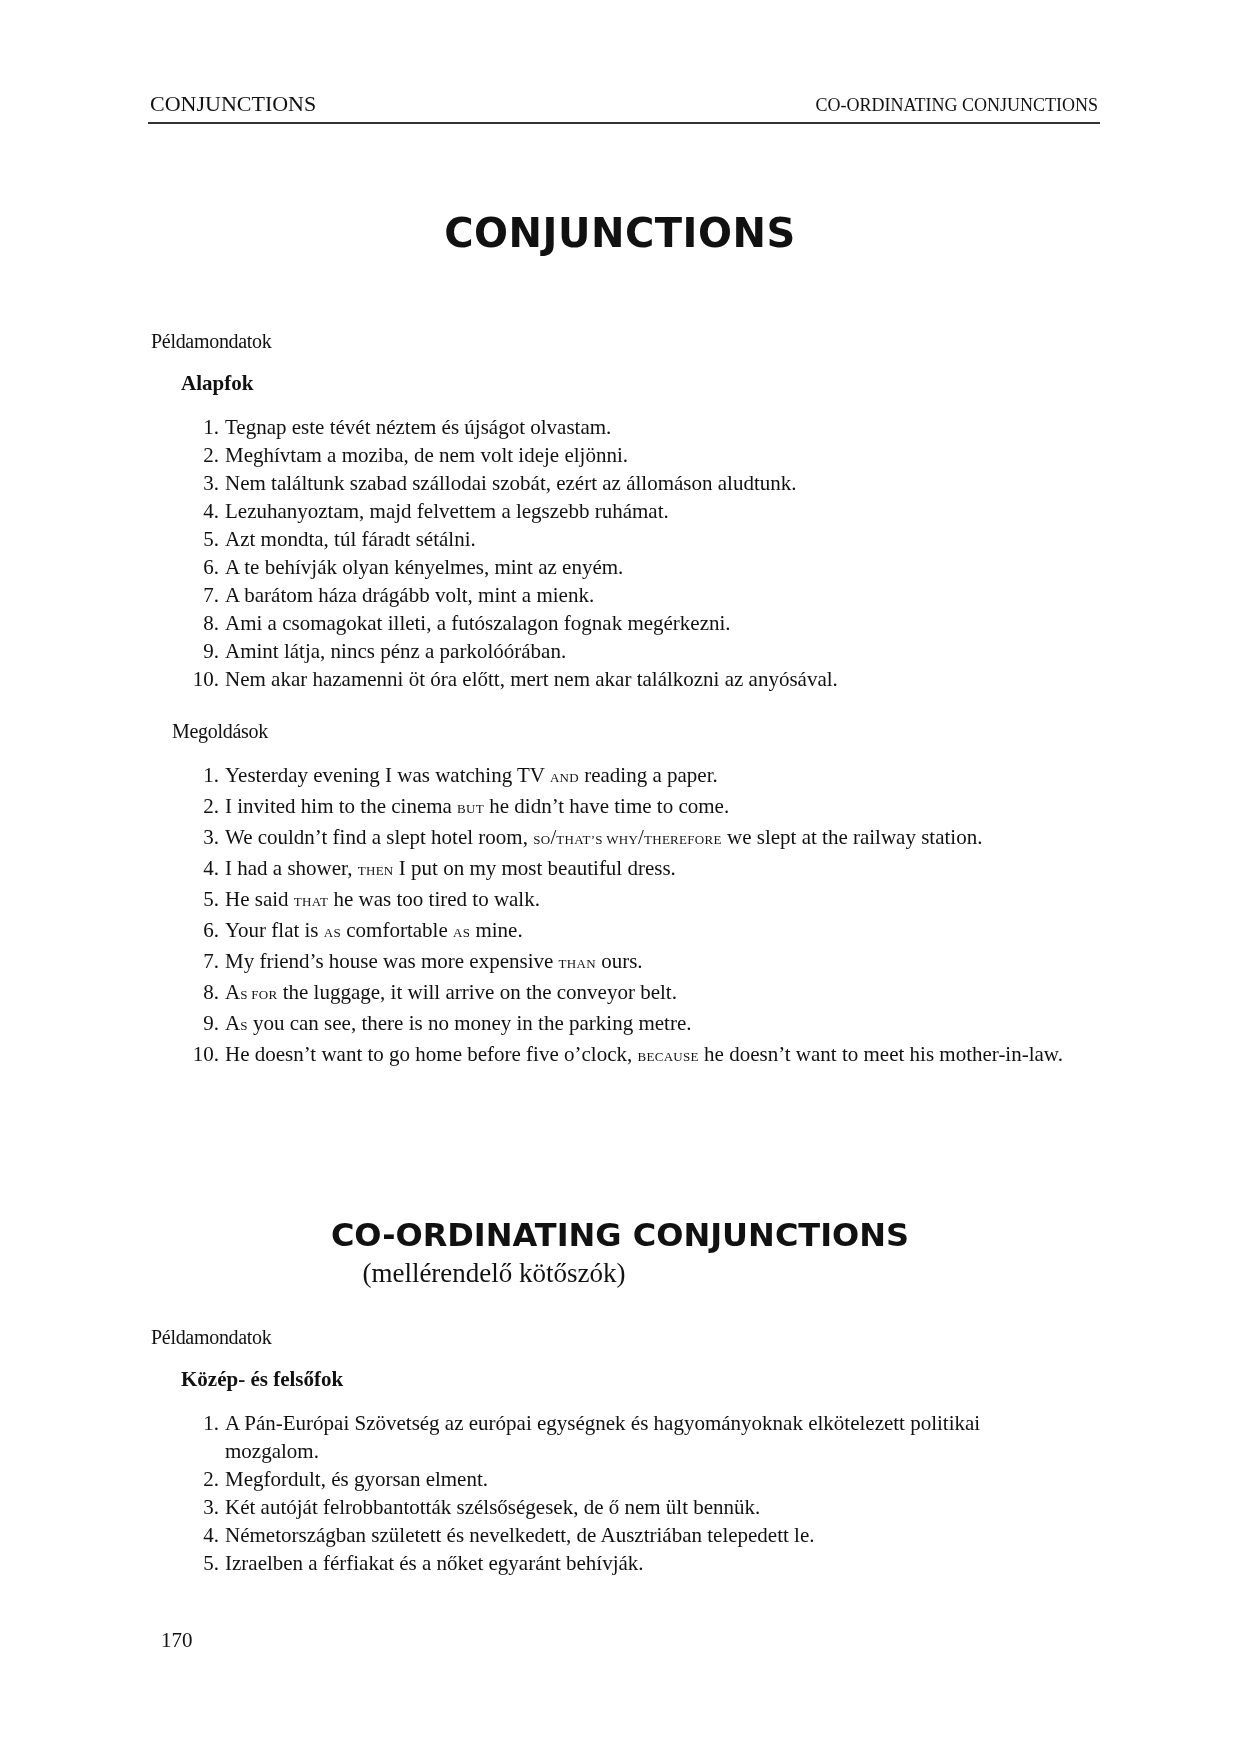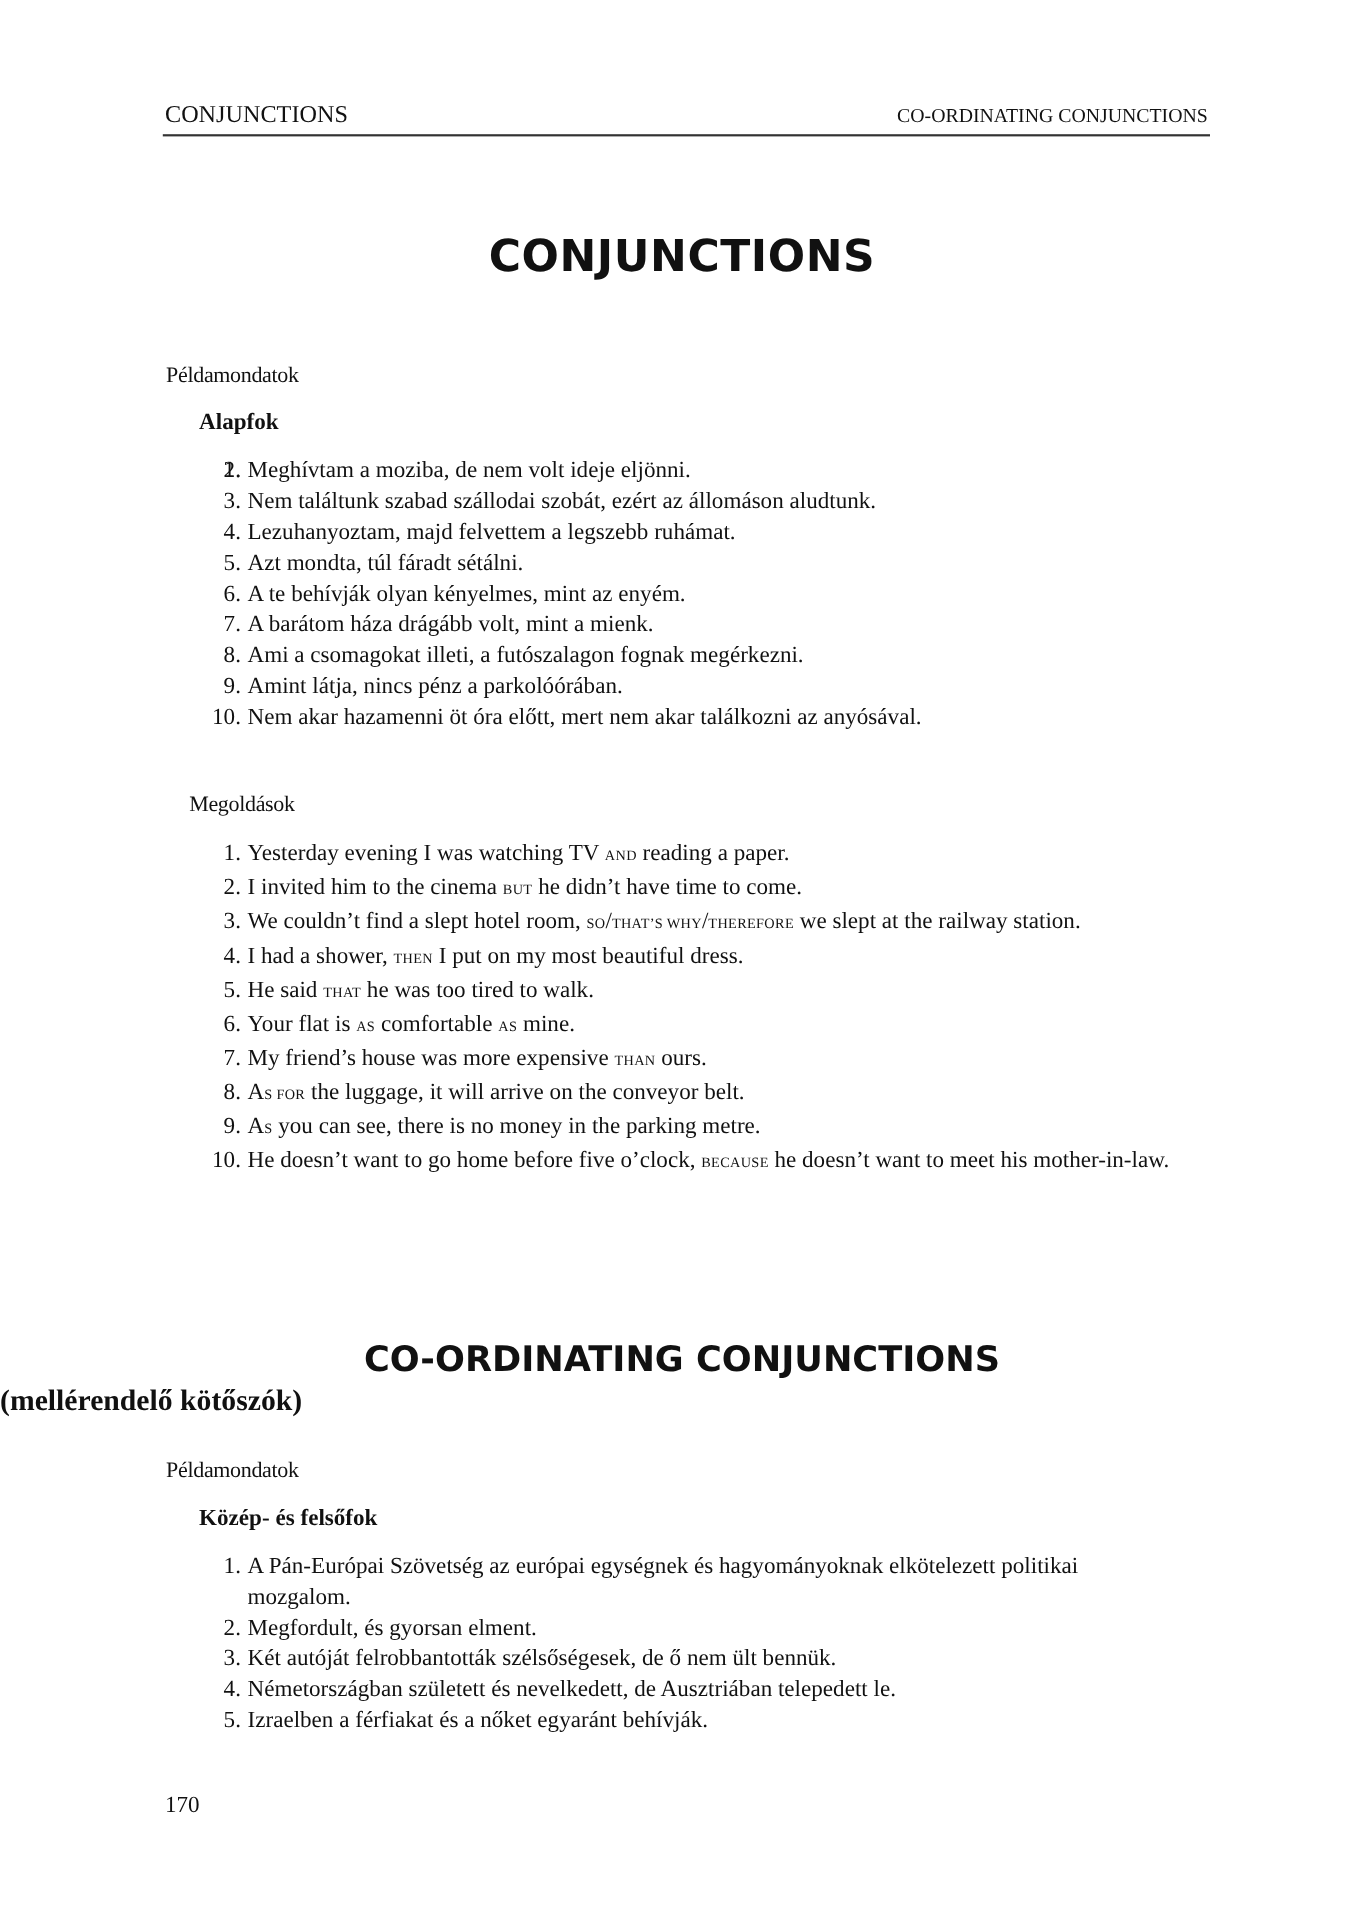--- a/index.html
+++ b/index.html
@@ -34,42 +34,42 @@
     }
     ol.items li { position: relative; padding-left: 44px; }
     ol.items li .num { position: absolute; left: 0; width: 38px; text-align: right; }
     .sc { font-size: 13px; letter-spacing: 0.3px; }
 
     .section-title {
       position: absolute; left: 0; width: 1240px; top: 1216px; text-align: center;
       font-family: "DejaVu Sans", sans-serif; font-weight: bold; font-size: 32px;
     }
     .section-subtitle {
-      position: absolute; left: 0; width: 988px; top: 1258px; 
-      font-family: "Liberation Serif", serif; font-size: 27px; font-weight: bold;
+      position: absolute; left: 0; width: 988px; top: 1258px; text-align: center;
+      font-family: "Liberation Serif", serif; font-size: 27px;
     }
     .page-number {
-      position: absolute; left: 150px; top: 1628px; font-size: 21px;
+      position: absolute; left: 161px; top: 1628px; font-size: 21px;
       font-family: "Liberation Serif", serif;
     }
   </style>
 </head>
 <body>
 
 <div class="running-head">
   <span class="rh-left">CONJUNCTIONS</span>
   <span class="rh-right">CO-ORDINATING CONJUNCTIONS</span>
 </div>
 
 <div class="main-title">CONJUNCTIONS</div>
 
 <div class="section-label" style="top:330px;">Példamondatok</div>
 <div class="sub-label" style="top:371px;text-align:center;">Alapfok</div>
 <ol class="items" style="top:413px;">
-    <li><span class="num">1.</span></li>
+    <li><span class="num">1.</span><span>Tegnap este tévét néztem és újságot olvastam.</span></li>
     <li><span class="num">2.</span><span>Meghívtam a moziba, de nem volt ideje eljönni.</span></li>
     <li><span class="num">3.</span><span>Nem találtunk szabad szállodai szobát, ezért az állomáson aludtunk.</span></li>
     <li><span class="num">4.</span><span>Lezuhanyoztam, majd felvettem a legszebb ruhámat.</span></li>
     <li><span class="num">5.</span><span>Azt mondta, túl fáradt sétálni.</span></li>
     <li><span class="num">6.</span><span>A te behívják olyan kényelmes, mint az enyém.</span></li>
     <li><span class="num">7.</span><span>A barátom háza drágább volt, mint a mienk.</span></li>
     <li><span class="num">8.</span><span>Ami a csomagokat illeti, a futószalagon fognak megérkezni.</span></li>
     <li><span class="num">9.</span><span>Amint látja, nincs pénz a parkolóórában.</span></li>
     <li><span class="num">10.</span><span>Nem akar hazamenni öt óra előtt, mert nem akar találkozni az anyósával.</span></li>
   </ol>

